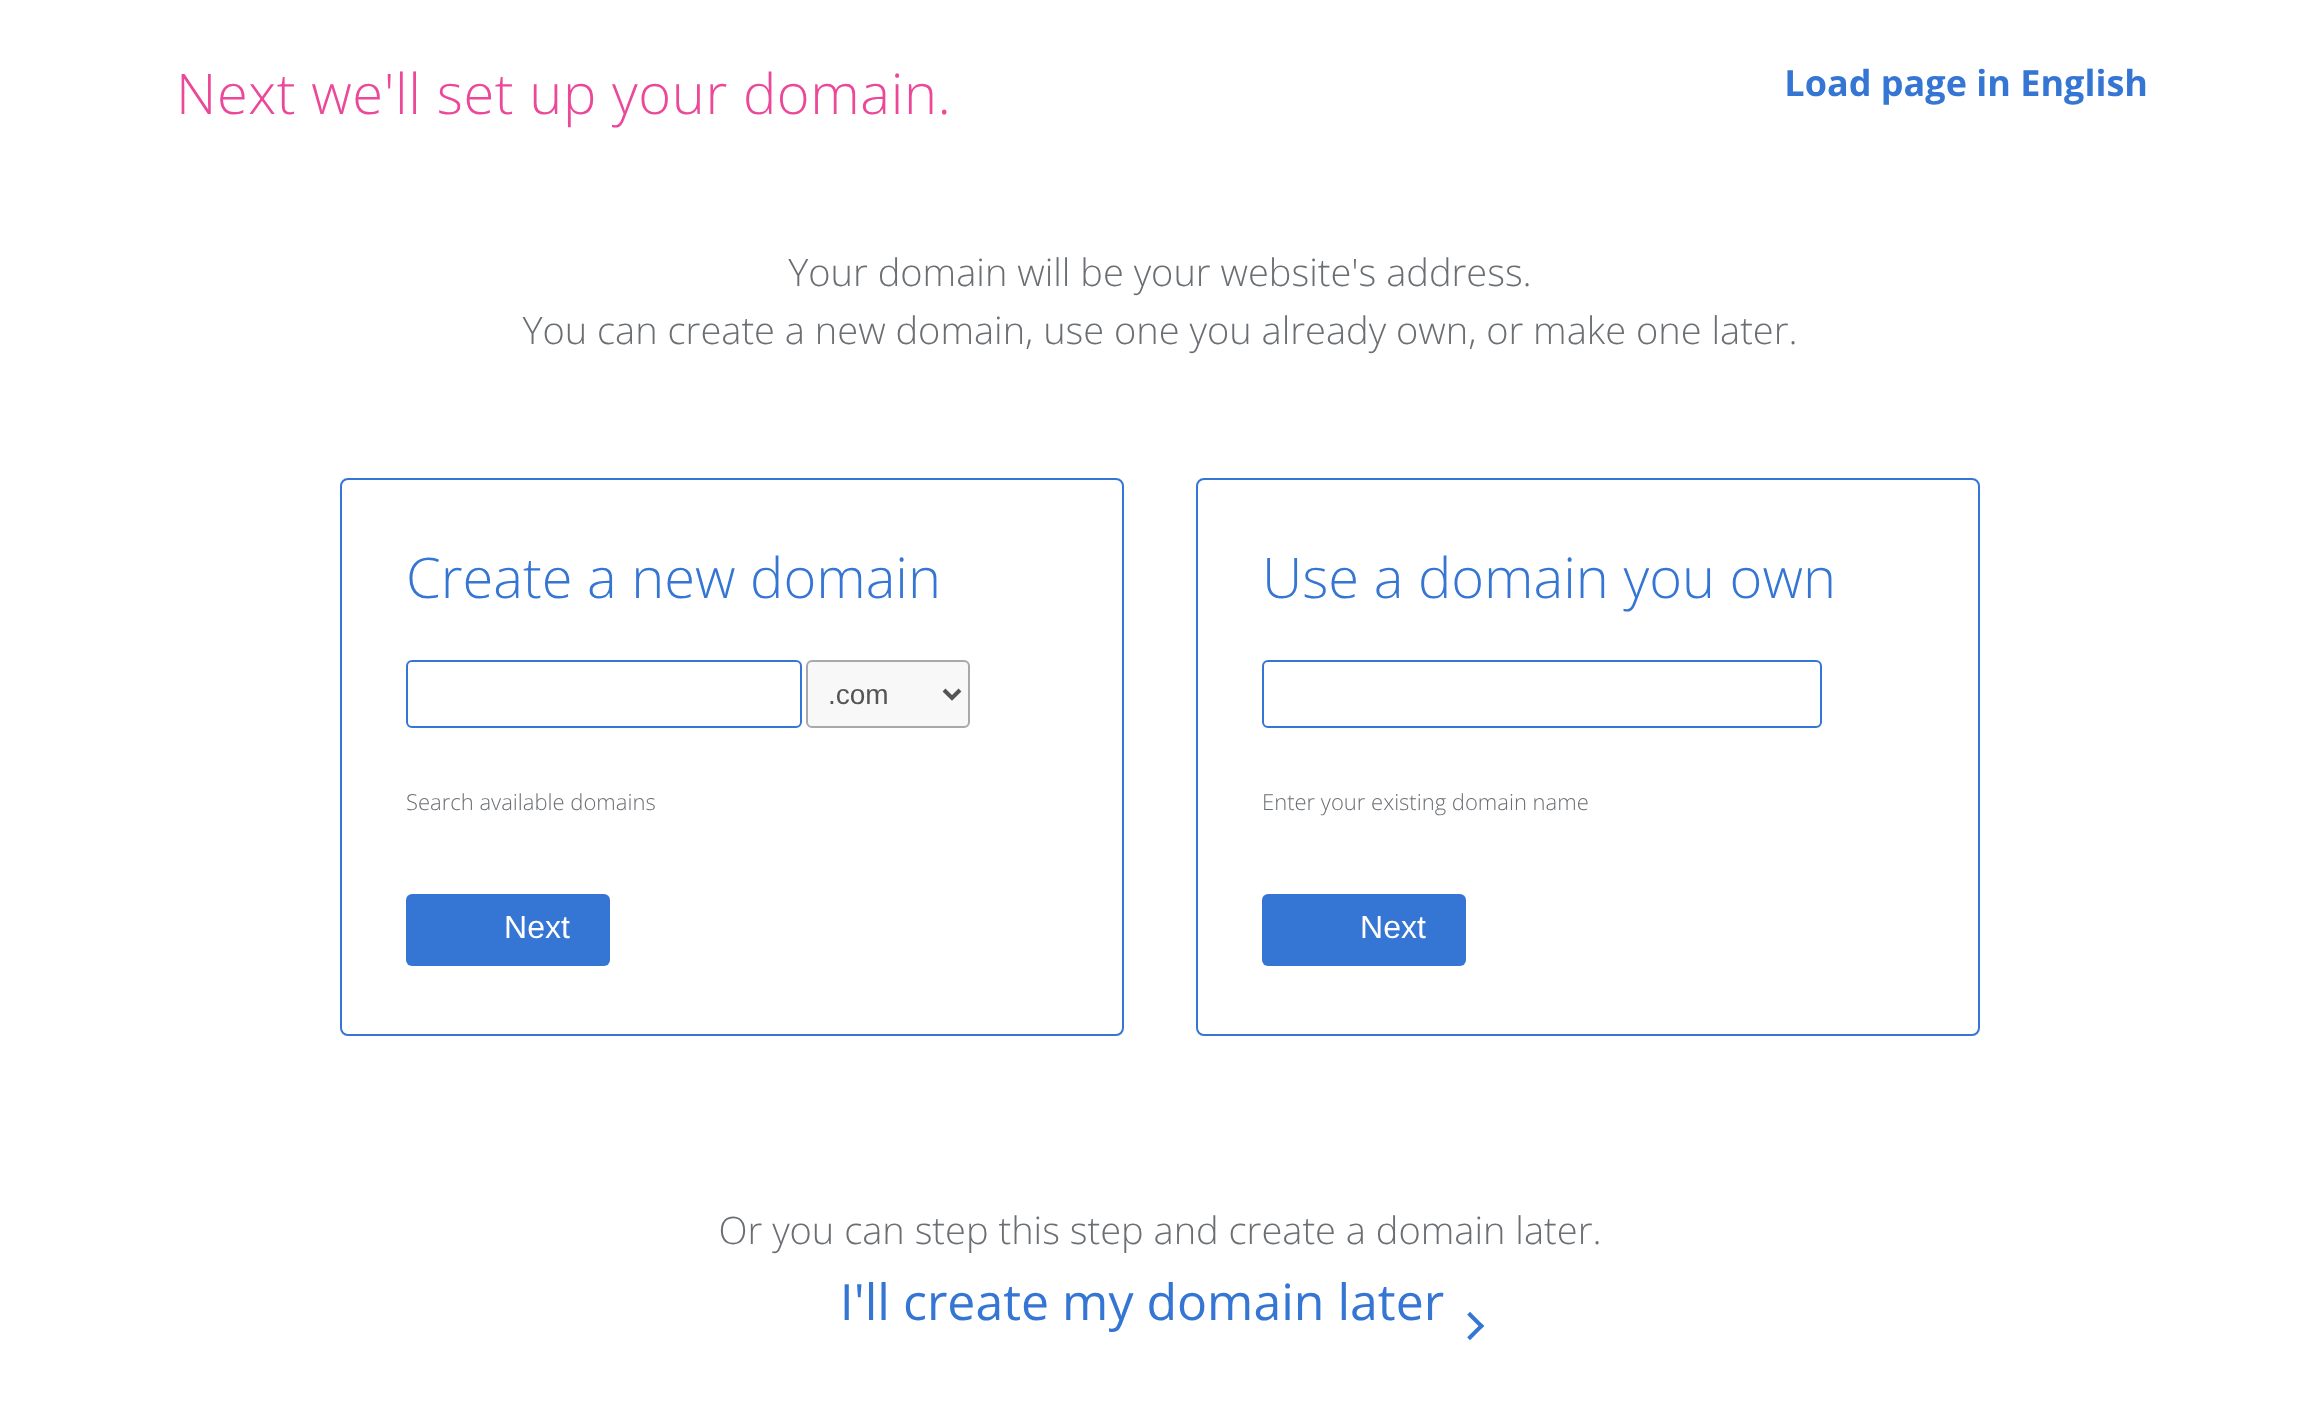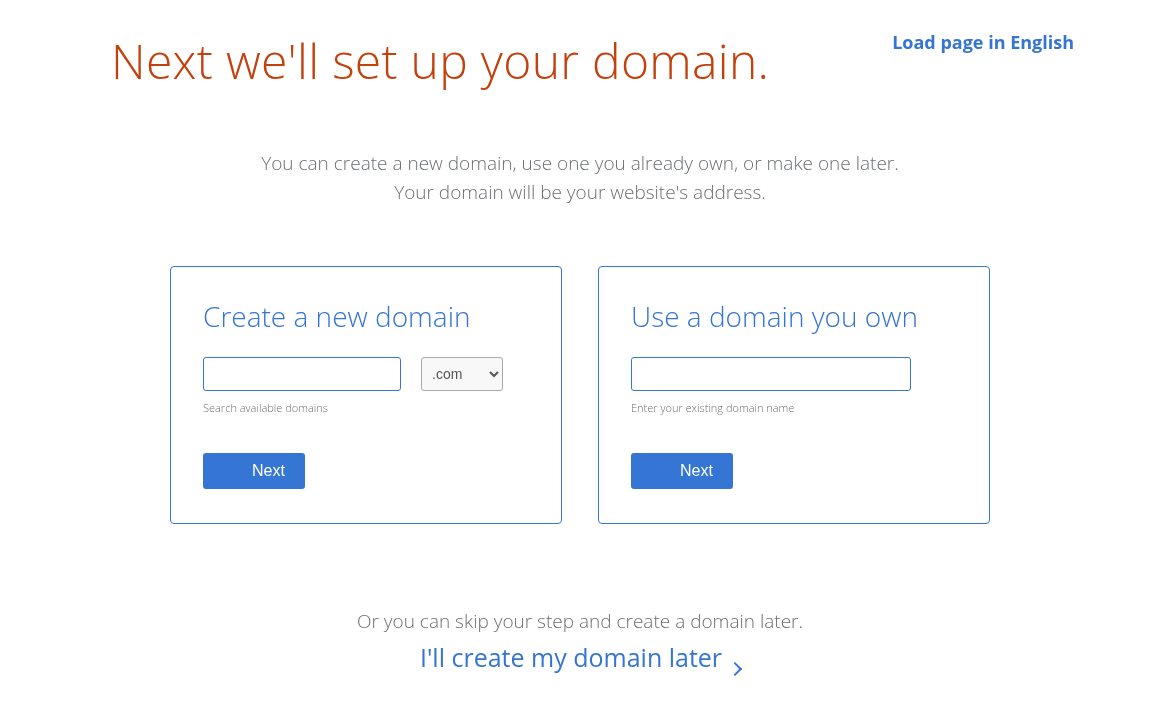--- a/index.html
+++ b/index.html
@@ -20,24 +20,24 @@
       top: 30px;
       right: 86px;
       color: #3575d3;
       font-size: 18px;
       font-weight: 700;
       cursor: pointer;
       margin-left: 25px;
     }
     .page-title {
       margin-top: 28px;
-      margin-left: 111px;
-      font-size: 48px;
+      margin-left: 88px;
+      font-size: 28px;
       font-weight: 300;
-      color: #c2410c;
+      color: #ec4899;
       letter-spacing: 0.3px;
     }
     .subtitle-block {
       text-align: center;
       margin-top: 56px;
       color: #6b6f73;
       font-size: 19px;
       font-weight: 300;
       line-height: 1.5;
     }
@@ -55,22 +55,22 @@
       padding: 30px 32px 34px 32px;
     }
     .card-title {
       color: #3575d3;
       font-size: 28px;
       font-weight: 300;
       margin-bottom: 22px;
     }
     .input-row {
       display: flex;
-      gap: 20px;
-      margin-bottom: 9px;
+      gap: 2px;
+      margin-bottom: 30px;
       align-items: flex-end;
     }
     .text-input {
       border: 1px solid #3575d3;
       border-radius: 3px;
       height: 34px;
       padding: 4px 8px;
       font-size: 15px;
       outline: none;
       background: #fff;
@@ -140,22 +140,22 @@
     }
   </style>
 </head>
 <body>
 
 <a class="language-link">Load page in English</a>
 
 <h1 class="page-title">Next we'll set up your domain.</h1>
 
 <div class="subtitle-block">
+  <div>Your domain will be your website's address.</div>
   <div>You can create a new domain, use one you already own, or make one later.</div>
-  <div>Your domain will be your website's address.</div>
 </div>
 
 <div class="cards-row">
 
   <div class="card">
     <div class="card-title">Create a new domain</div>
     <div class="input-row">
       <input type="text" class="text-input narrow" value="" style="">
       <select class="tld-select">
         <option>.com</option>
@@ -170,18 +170,18 @@
     <div class="input-row">
       <input type="text" class="text-input wide" value="" style="">
     </div>
     <div class="helper-text">Enter your existing domain name</div>
     <button class="next-btn">Next</button>
   </div>
 
 </div>
 
 <div class="skip-block">
-  <div class="skip-text">Or you can skip your step and create a domain later.</div>
+  <div class="skip-text">Or you can step this step and create a domain later.</div>
   <a class="skip-link">
     <span>I'll create my domain later</span>
     <span class="chevron-right"></span>
   </a>
 </div>
 
 </body></html>

